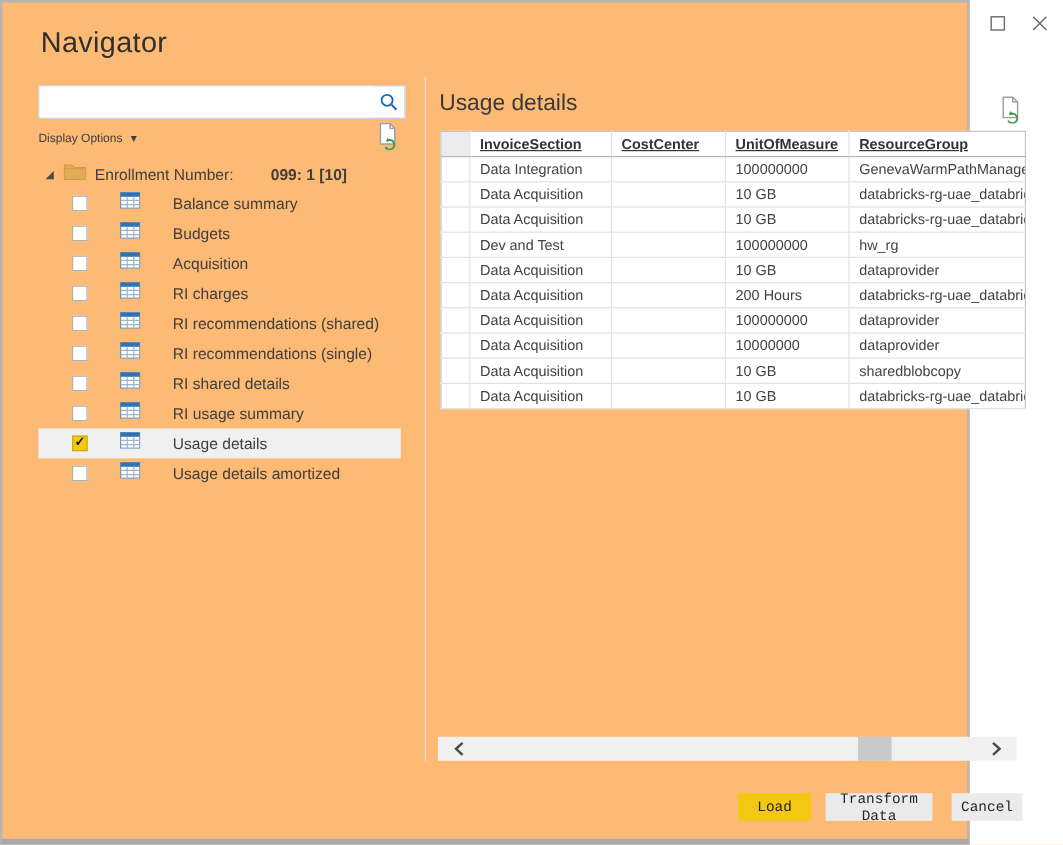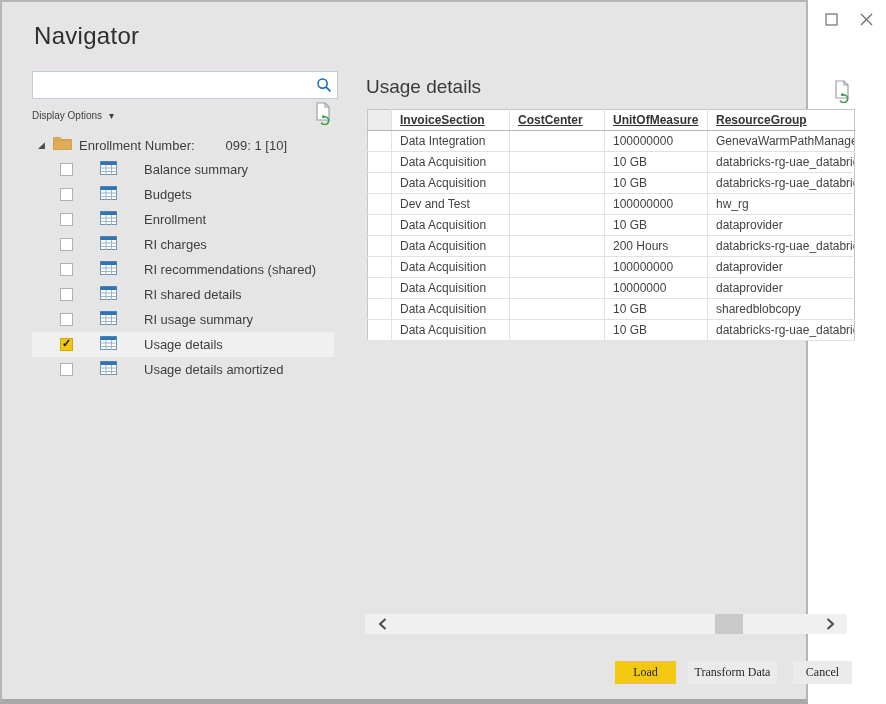--- a/index.html
+++ b/index.html
@@ -1,19 +1,19 @@
 <!DOCTYPE html>
 <html><head>
 <meta charset="utf-8">
 <style>
   * { margin:0; padding:0; box-sizing:border-box; }
   html,body { width:886px; height:704px; overflow:hidden; }
   body { font-family:"Liberation Sans", sans-serif; background:#ffffff; }
   .window {
-    position:relative; width:808px; height:704px; background:#e5e5e5;
+    position:relative; width:808px; height:704px; background:#fdba74;
     border:2px solid #b5b5b5; border-bottom:5px solid #a9a9a9;
   }
   .dlg-title {
     position:absolute; left:32px; top:20px;
     font-size:24px; font-weight:400; color:#2f2f2f; letter-spacing:.3px;
   }
   
   .win-btn { position:absolute; top:8px; width:18px; height:18px; display:flex; align-items:center; justify-content:center; cursor:pointer; }
   .btn-max { left:820px; }
   .btn-close { left:855px; }
@@ -38,21 +38,21 @@
   .refresh-1 { left:311px; top:100px; }
   .refresh-2 { left:830px; top:78px; }
   
   .tree-root {
     position:absolute; left:30px; top:131px; width:302px; height:24px;
     display:flex; align-items:center; cursor:pointer;
   }
   .tree-root .expander { font-size:9px; color:#4a4a4a; width:12px; margin-left:6px; cursor:pointer; }
   .tree-root .folder { margin:0 7px 0 3px; }
   .tree-root .lbl { font-size:13px; color:#3e3e3e; }
-  .tree-root .val { font-size:13px; color:#3e3e3e; margin-left:31px; }
+  .tree-root .val { font-size:13px; color:#3e3e3e; margin-left:31px;font-weight:bold; }
   .tree { position:absolute; left:30px; top:155px; width:302px; }
   .tree-item {
     height:25px; display:flex; align-items:center; padding-left:28px; cursor:pointer;gap:19px;
   }
   .tree-item.selected { background:#f0f0f0; }
   .checkbox {
     width:13px; height:13px; border:1px solid #b1b1b1; background:#fff;
     margin-right:8px; position:relative; cursor:pointer; flex:0 0 13px;
   }
   .checkbox.checked { background:#f2c811; border-color:#cfa90d; }
@@ -88,21 +88,21 @@
   .hscroll {
     position:absolute; left:363px; top:612px; width:482px; height:20px;
     background:#f0f0f0; display:flex; align-items:center; justify-content:space-between;
   }
   .hscroll .arrow { width:34px; height:20px; display:flex; align-items:center; justify-content:center; cursor:pointer; }
   .hscroll .thumb { position:absolute; left:350px; top:0; width:28px; height:20px; background:#c9c9c9; cursor:pointer; }
   
   .btn {
     position:absolute; top:659px; height:23px; display:flex; align-items:center;
     justify-content:center; font-size:12px; color:#252525; cursor:pointer;
-    background:#ebebeb; border:none; font-family:Liberation Serif, serif;
+    background:#ebebeb; border:none; font-family:Liberation Mono, monospace;
   }
   .btn-load { left:613px; width:61px; background:#f2c811; }
   .btn-transform { left:686px; width:89px; }
   .btn-cancel { left:791px; width:59px; }
 </style>
 </head>
 <body>
 
 <div class="window">
 
@@ -175,39 +175,48 @@
           </svg></span>
       <span class="lbl">Budgets</span>
     </div>
     <div class="tree-item">
       <span class="checkbox"></span>
       <span class="tbl-icon"><svg width="17" height="14" viewBox="0 0 17 14">
             <rect x="0.5" y="0.5" width="16" height="13" fill="#fff" stroke="#6f93b4"></rect>
             <rect x="0.5" y="0.5" width="16" height="3.5" fill="#2e74b5"></rect>
             <path d="M0.5 7 h16 M0.5 10.5 h16 M6 4 v10 M11.5 4 v10" stroke="#9ab4c9" stroke-width="1" fill="none"></path>
           </svg></span>
-      <span class="lbl">Enrollment</span>
+      <span class="lbl">Acquisition</span>
     </div>
     <div class="tree-item">
       <span class="checkbox"></span>
       <span class="tbl-icon"><svg width="17" height="14" viewBox="0 0 17 14">
             <rect x="0.5" y="0.5" width="16" height="13" fill="#fff" stroke="#6f93b4"></rect>
             <rect x="0.5" y="0.5" width="16" height="3.5" fill="#2e74b5"></rect>
             <path d="M0.5 7 h16 M0.5 10.5 h16 M6 4 v10 M11.5 4 v10" stroke="#9ab4c9" stroke-width="1" fill="none"></path>
           </svg></span>
       <span class="lbl">RI charges</span>
     </div>
     <div class="tree-item">
       <span class="checkbox"></span>
       <span class="tbl-icon"><svg width="17" height="14" viewBox="0 0 17 14">
             <rect x="0.5" y="0.5" width="16" height="13" fill="#fff" stroke="#6f93b4"></rect>
             <rect x="0.5" y="0.5" width="16" height="3.5" fill="#2e74b5"></rect>
             <path d="M0.5 7 h16 M0.5 10.5 h16 M6 4 v10 M11.5 4 v10" stroke="#9ab4c9" stroke-width="1" fill="none"></path>
           </svg></span>
       <span class="lbl">RI recommendations (shared)</span>
+    </div>
+    <div class="tree-item">
+      <span class="checkbox"></span>
+      <span class="tbl-icon"><svg width="17" height="14" viewBox="0 0 17 14">
+            <rect x="0.5" y="0.5" width="16" height="13" fill="#fff" stroke="#6f93b4"></rect>
+            <rect x="0.5" y="0.5" width="16" height="3.5" fill="#2e74b5"></rect>
+            <path d="M0.5 7 h16 M0.5 10.5 h16 M6 4 v10 M11.5 4 v10" stroke="#9ab4c9" stroke-width="1" fill="none"></path>
+          </svg></span>
+      <span class="lbl">RI recommendations (single)</span>
     </div>
     <div class="tree-item">
       <span class="checkbox"></span>
       <span class="tbl-icon"><svg width="17" height="14" viewBox="0 0 17 14">
             <rect x="0.5" y="0.5" width="16" height="13" fill="#fff" stroke="#6f93b4"></rect>
             <rect x="0.5" y="0.5" width="16" height="3.5" fill="#2e74b5"></rect>
             <path d="M0.5 7 h16 M0.5 10.5 h16 M6 4 v10 M11.5 4 v10" stroke="#9ab4c9" stroke-width="1" fill="none"></path>
           </svg></span>
       <span class="lbl">RI shared details</span>
     </div>

